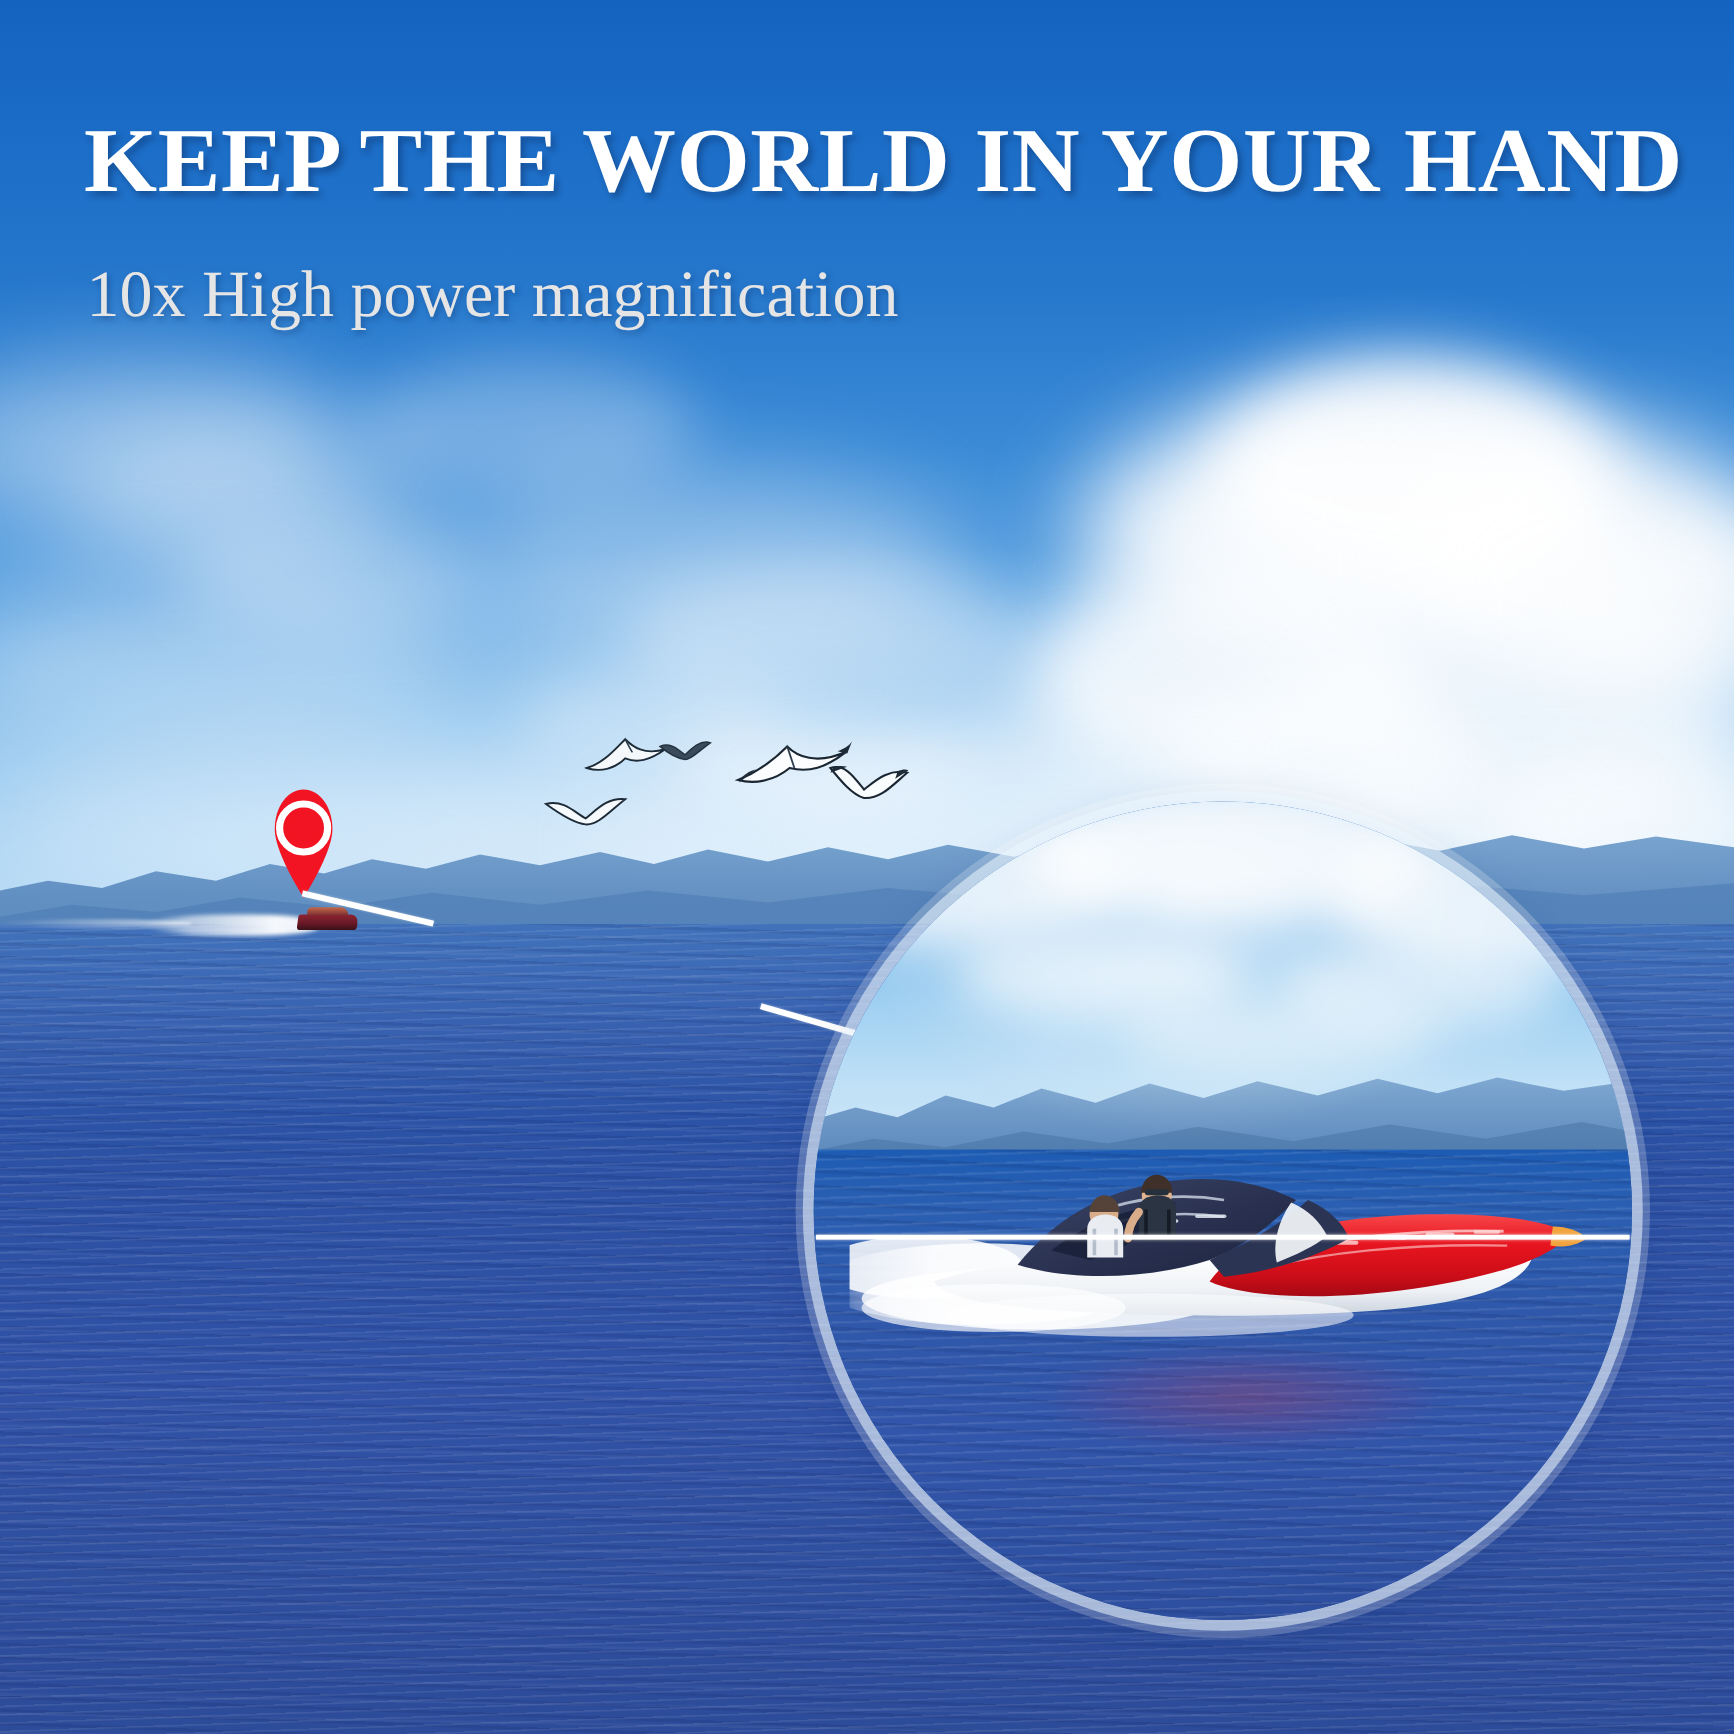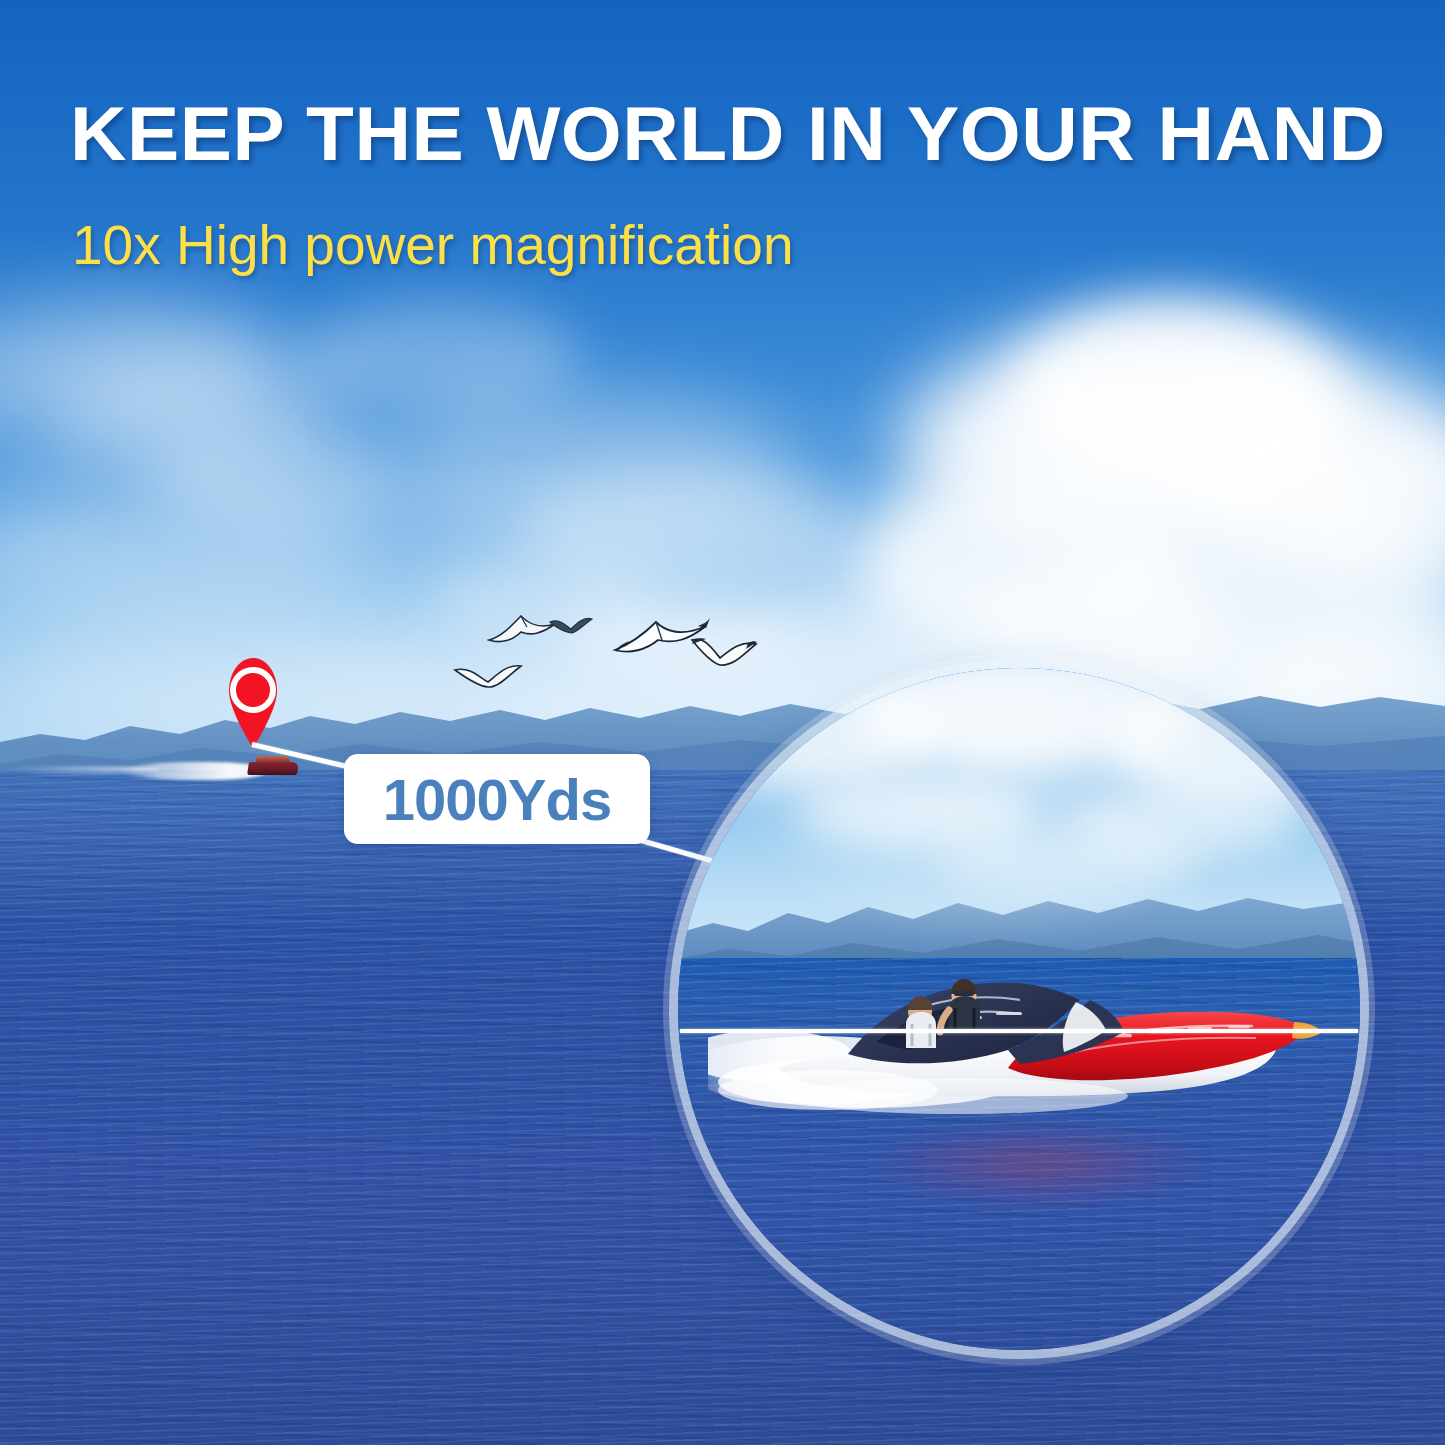--- a/index.html
+++ b/index.html
@@ -1,20 +1,20 @@
 <!DOCTYPE html>
 <html><head>
 <meta charset="utf-8">
 <title>Keep The World In Your Hand</title>
 <style>
   html,body{margin:0;padding:0;background:#0d4e9e;}
   *{box-sizing:border-box;}
   .stage{
     position:relative;width:1445px;height:1445px;overflow:hidden;
-    font-family:Liberation Sans, sans-serif;
+    font-family:Liberation Serif, serif;
     background:#1c6ac4;
   }
 
   
   .sky{
     position:absolute;left:0;top:0;width:1445px;height:775px;
     background:
       linear-gradient(to bottom,
         #1464bf 0%,
         #1b6cc6 14%,
@@ -81,21 +81,21 @@
   
   .headline{
     position:absolute;left:70px;top:96px;width:1320px;
     font-size:76px;font-weight:bold;color:#ffffff;letter-spacing:.5px;
     line-height:1.0;white-space:nowrap;
     text-shadow:3px 4px 5px rgba(10,40,90,.42);
     transform:scaleX(1.03);transform-origin:left center;
   }
   .subheadline{
     position:absolute;left:72px;top:215px;width:1200px;
-    font-size:55px;font-weight:400;color:#fde047;line-height:1.1;
+    font-size:55px;font-weight:400;color:#e5e5e5;line-height:1.1;
     white-space:nowrap;
     text-shadow:2px 3px 5px rgba(10,40,90,.38);
   }
 
   
   .bird{position:absolute;}
   .bird svg{display:block;}
 
   
   .map-pin{position:absolute;left:219px;top:655px;width:68px;height:94px;}
@@ -401,16 +401,15 @@
       <div style="position:absolute;left:180px;top:452px;width:360px;height:110px;
                   background:radial-gradient(60% 50% at 50% 40%, rgba(190,60,90,.35), rgba(140,60,130,.18) 55%, rgba(0,0,0,0) 80%);
                   filter:blur(7px);"></div>
 
       <div class="lens-glare"></div>
     </div>
   </div>
 
   <div class="measure-line"></div>
 
-  <div class="badge" id="badge-distance">1000Yds</div>
 
 
 </div>
 
 </body></html>

